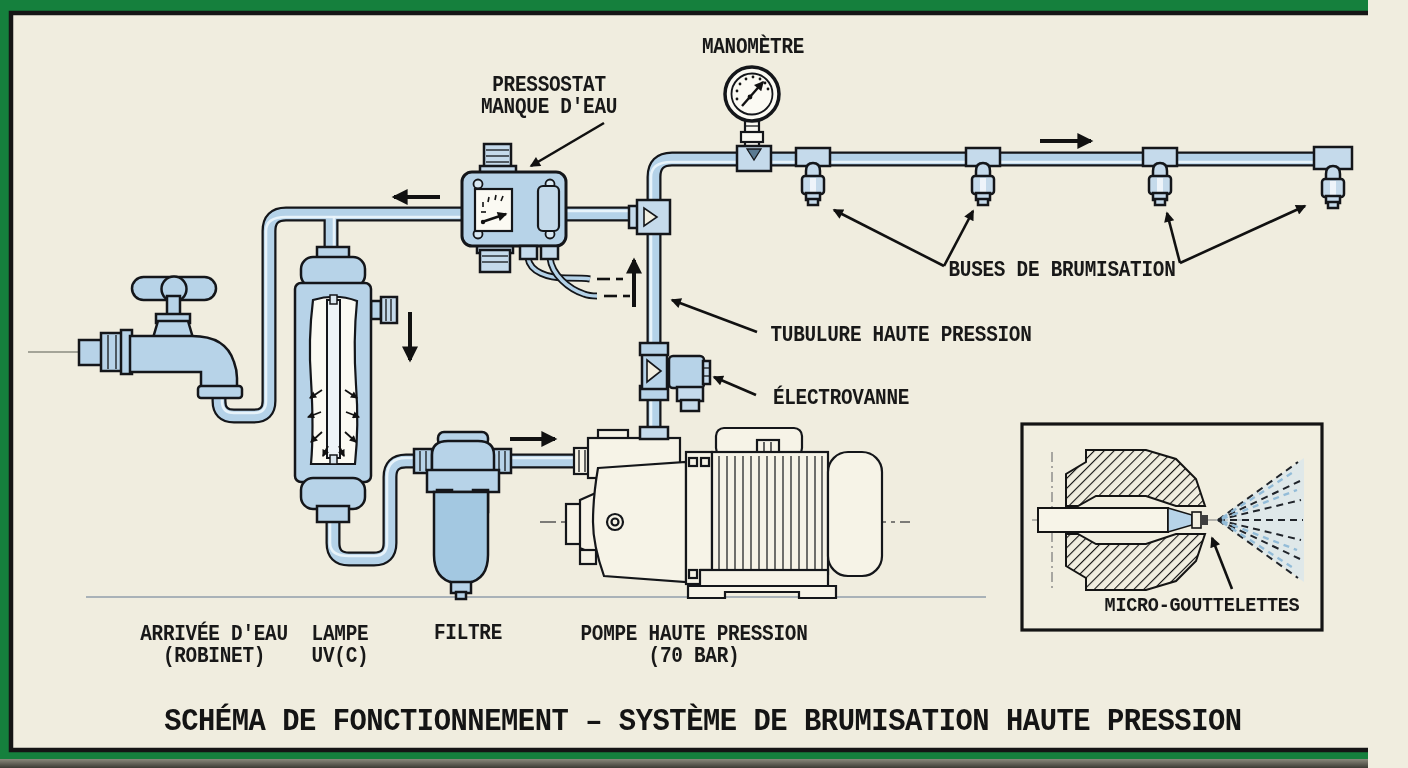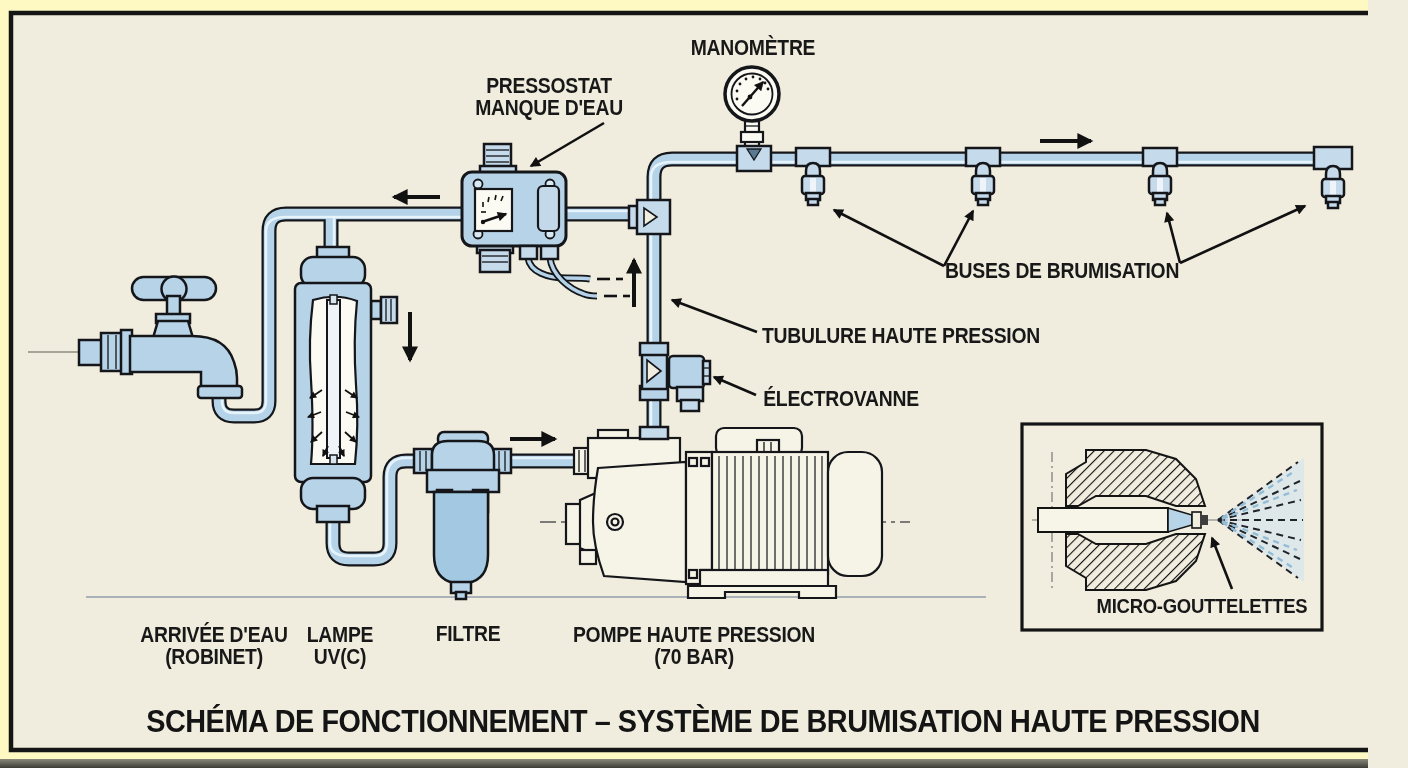--- a/index.html
+++ b/index.html
@@ -1,17 +1,17 @@
 <!DOCTYPE html>
 <html><head>
 <meta charset="utf-8">
 <style>
   html,body{margin:0;padding:0;background:#f0eddf;}
   .stage{position:relative;width:1368px;height:768px;overflow:hidden;
-         font-family:Liberation Sans, sans-serif;background:#fef9c3;}
+         font-family:Liberation Mono, monospace;background:#15803d;}
   .stage svg{position:absolute;left:0;top:0;}
   .lbl{position:absolute;transform:translate(-50%,-50%) scale(0.88,1);
        font-weight:700;color:#181818;font-size:22px;letter-spacing:-0.3px;
        text-align:center;white-space:nowrap;line-height:24px;}
   .lbl.small-lh{line-height:22px;}
   .micro-lbl{font-size:21px;}
   .title-lbl{position:absolute;transform:translate(-50%,-50%) scale(0.9,1);
        font-weight:700;color:#141414;font-size:32px;letter-spacing:-0.5px;
        white-space:nowrap;}
   .bottom-strip{position:absolute;left:0;top:759px;width:1408px;height:9px;

